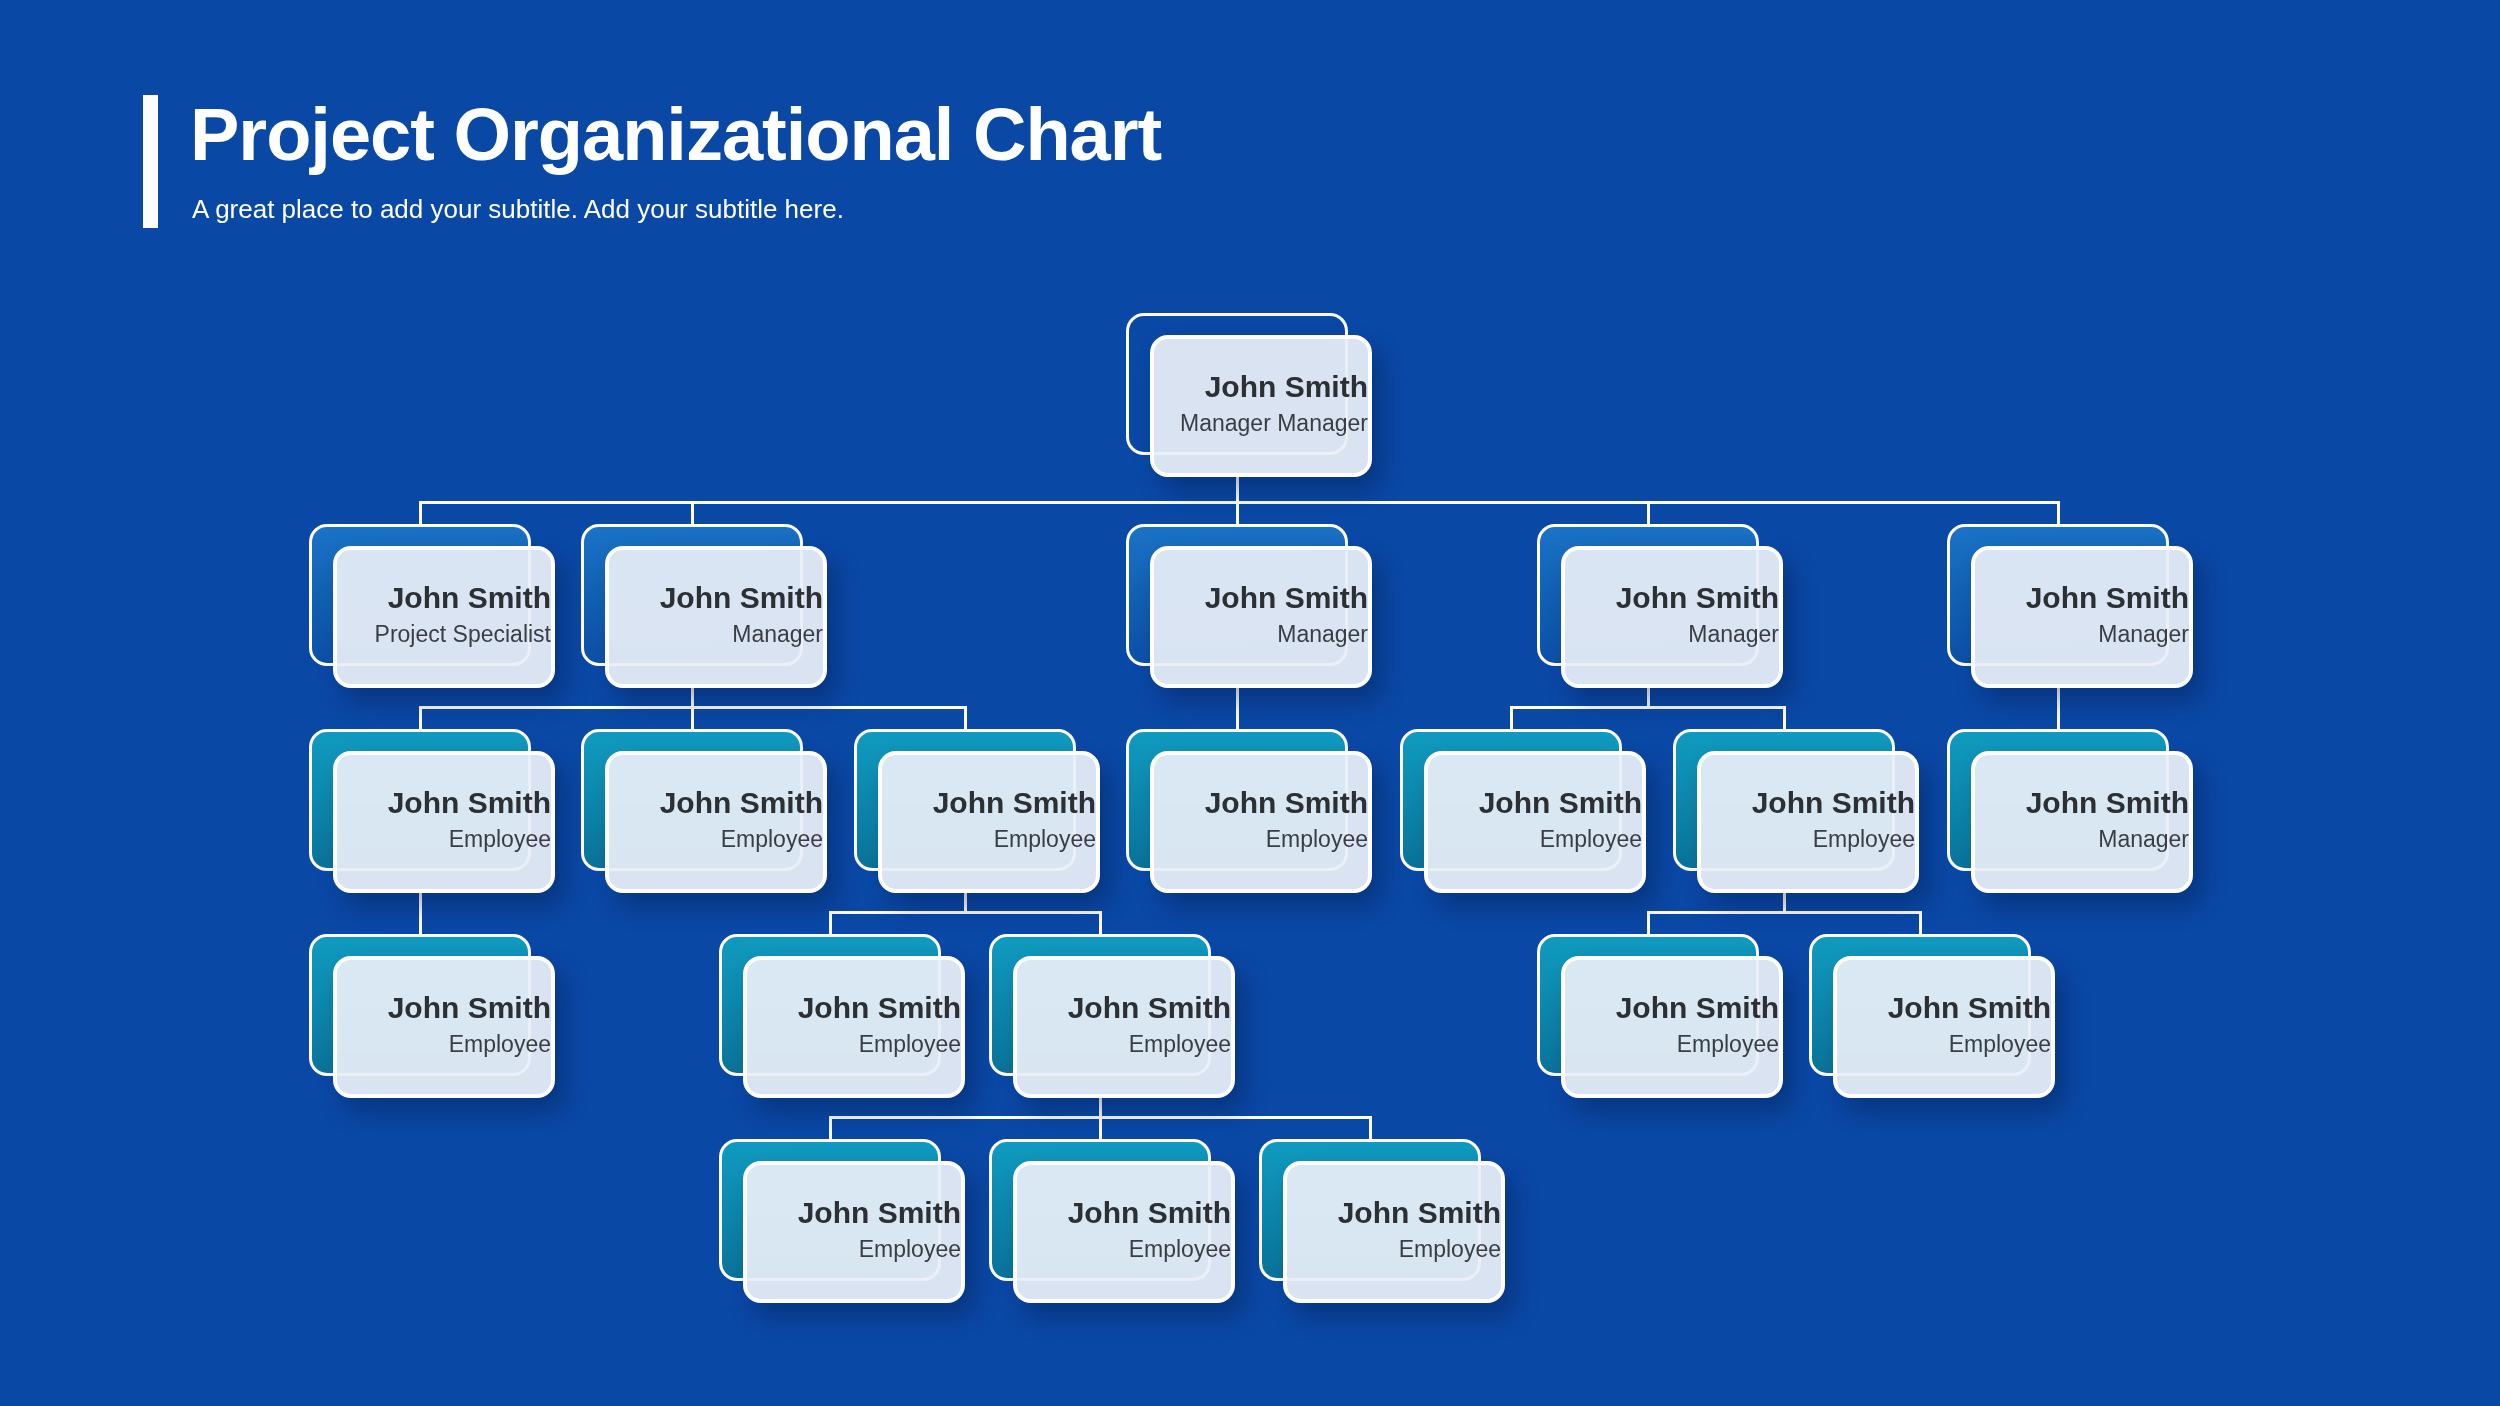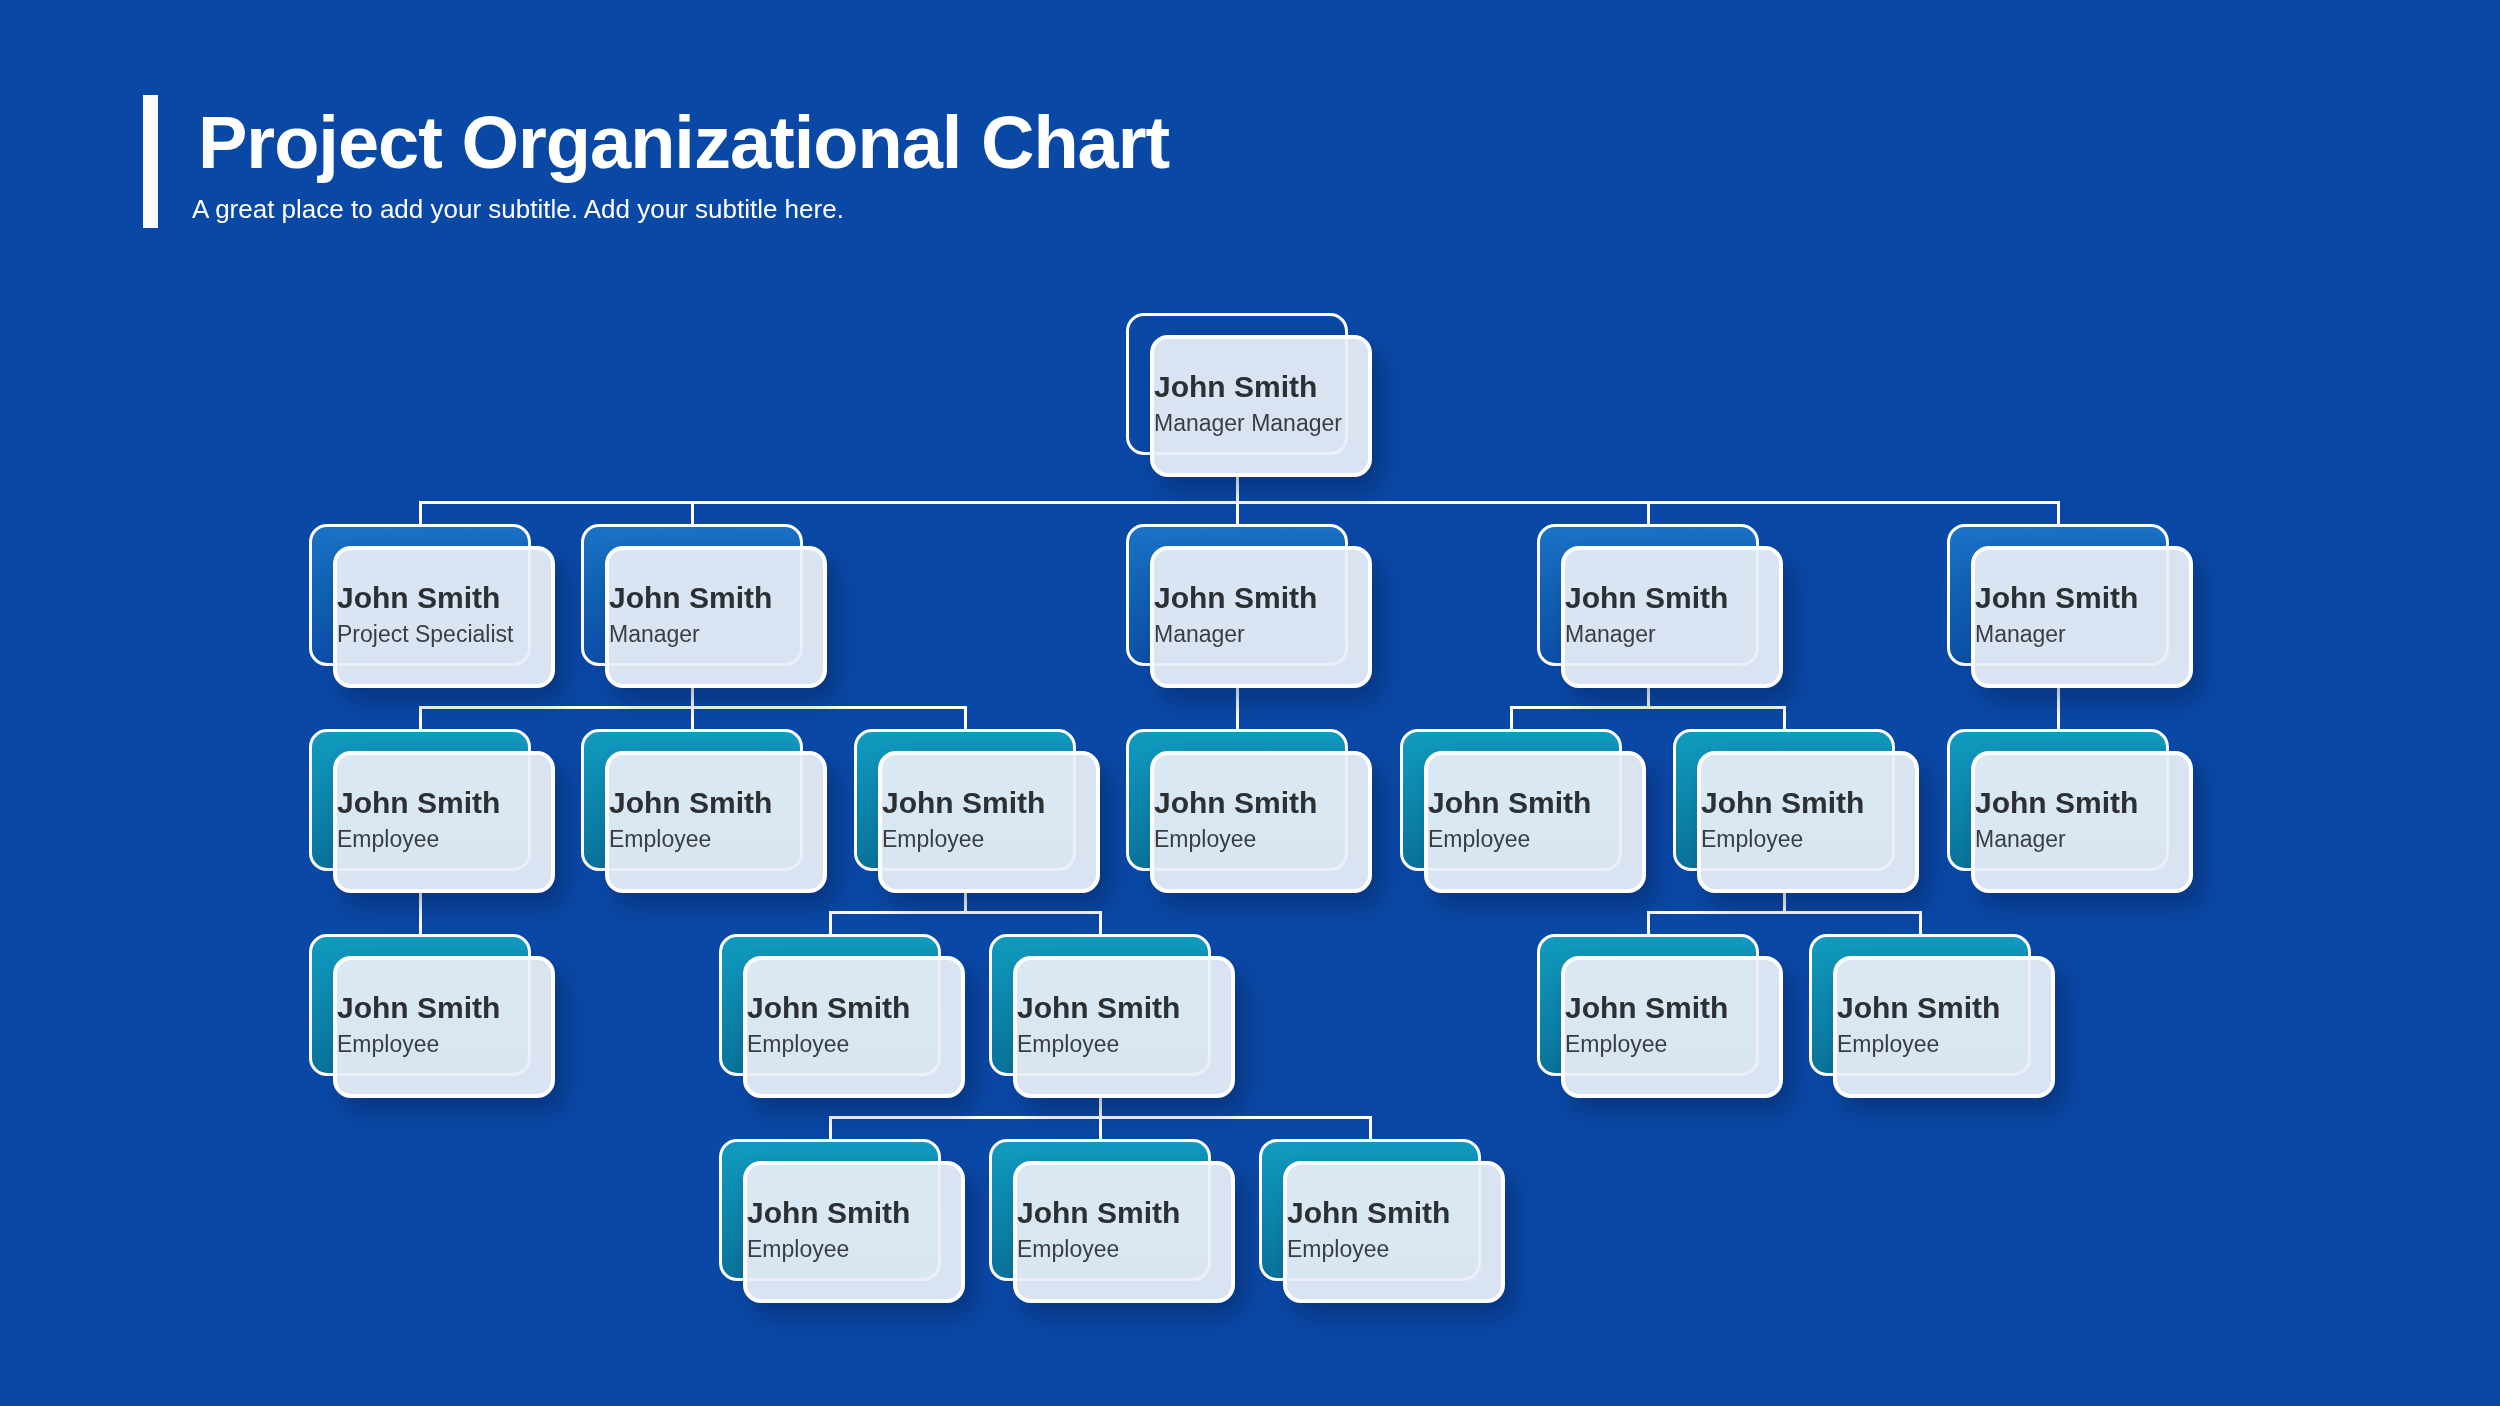--- a/index.html
+++ b/index.html
@@ -9,21 +9,21 @@
     background:var(--bg,#0a48a6);
     overflow:hidden;
     font-family:"Liberation Sans", sans-serif;
   }
   
   .accent-bar{
     position:absolute;left:143px;top:95px;width:15px;height:133px;
     background:var(--title-c,#ffffff);
   }
   .page-title{
-    position:absolute;left:190px;top:96px;margin:8px;
+    position:absolute;left:190px;top:96px;margin:0;
     font-size:74px;font-weight:700;letter-spacing:-1px;
     color:var(--title-c,#ffffff);line-height:1.05;white-space:nowrap;
   }
   .page-subtitle{
     position:absolute;left:192px;top:194px;margin:0;
     font-size:26px;font-weight:400;color:var(--title-c,#ffffff);
     line-height:1.2;white-space:nowrap;
   }
   
   #chart{position:absolute;left:0;top:0;width:2500px;height:1406px;}
@@ -34,21 +34,21 @@
   }
   .back.plain{background:transparent;}
   .back.blue{background:linear-gradient(178deg,#1b72c6 0%, var(--blue,#1160b2) 50%, #0c4ea8 100%);}
   .back.teal{background:linear-gradient(180deg,#109abf 0%, var(--teal,#0d86ac) 55%, #0a739a 100%);}
   .card{
     position:absolute;width:222px;height:142px;box-sizing:border-box;
     border:4px solid var(--outline,#ffffff);border-radius:18px;
     background:rgba(234,239,247,0.93);
     box-shadow:10px 14px 24px rgba(2,15,50,0.32);
     z-index:3;
-    display:flex;flex-direction:column;align-items:flex-start;justify-content:center;
+    display:flex;flex-direction:column;align-items:flex-end;justify-content:center;
     padding-bottom:6px;text-align:center;
   }
   .node-name{
     font-size:30px;font-weight:700;line-height:38px;
     color:var(--name-c,#2c3035);white-space:nowrap;
   }
   .node-role{
     font-size:23px;font-weight:400;line-height:30px;margin-top:2px;
     color:var(--role-c,#3a3e44);white-space:nowrap;
   }

